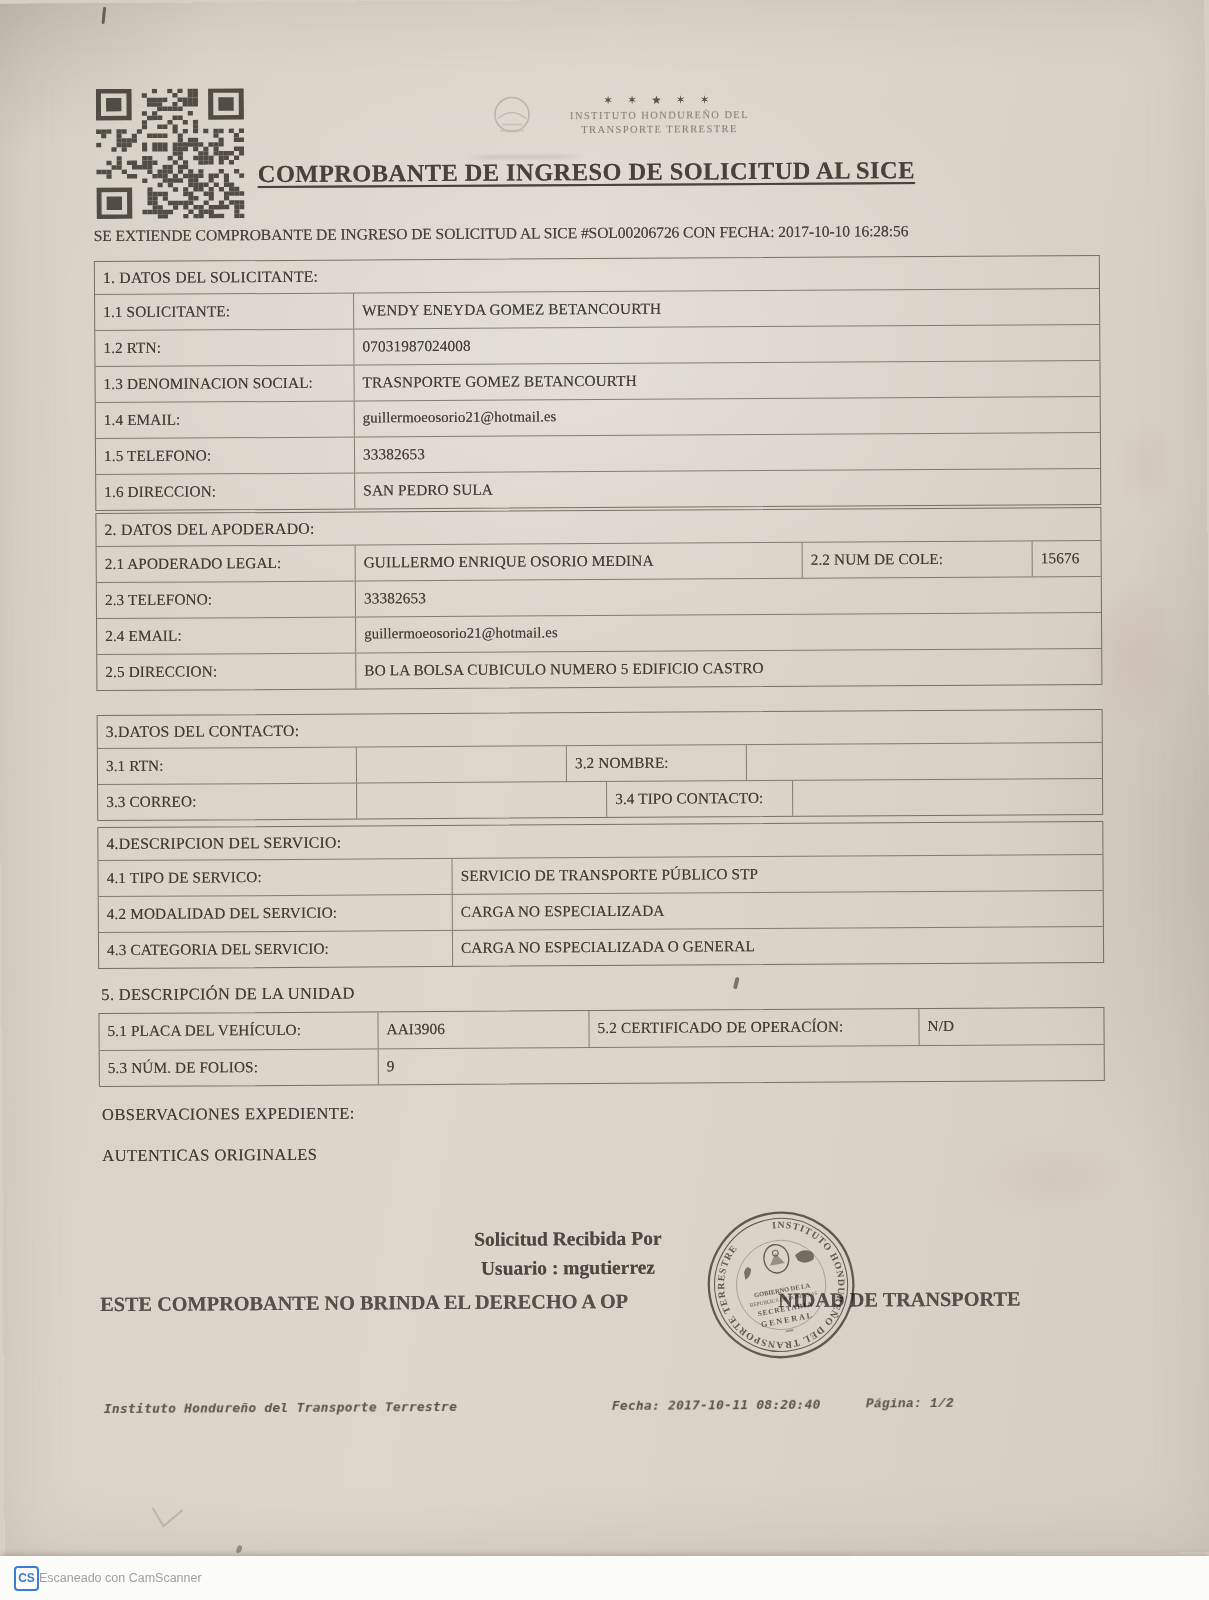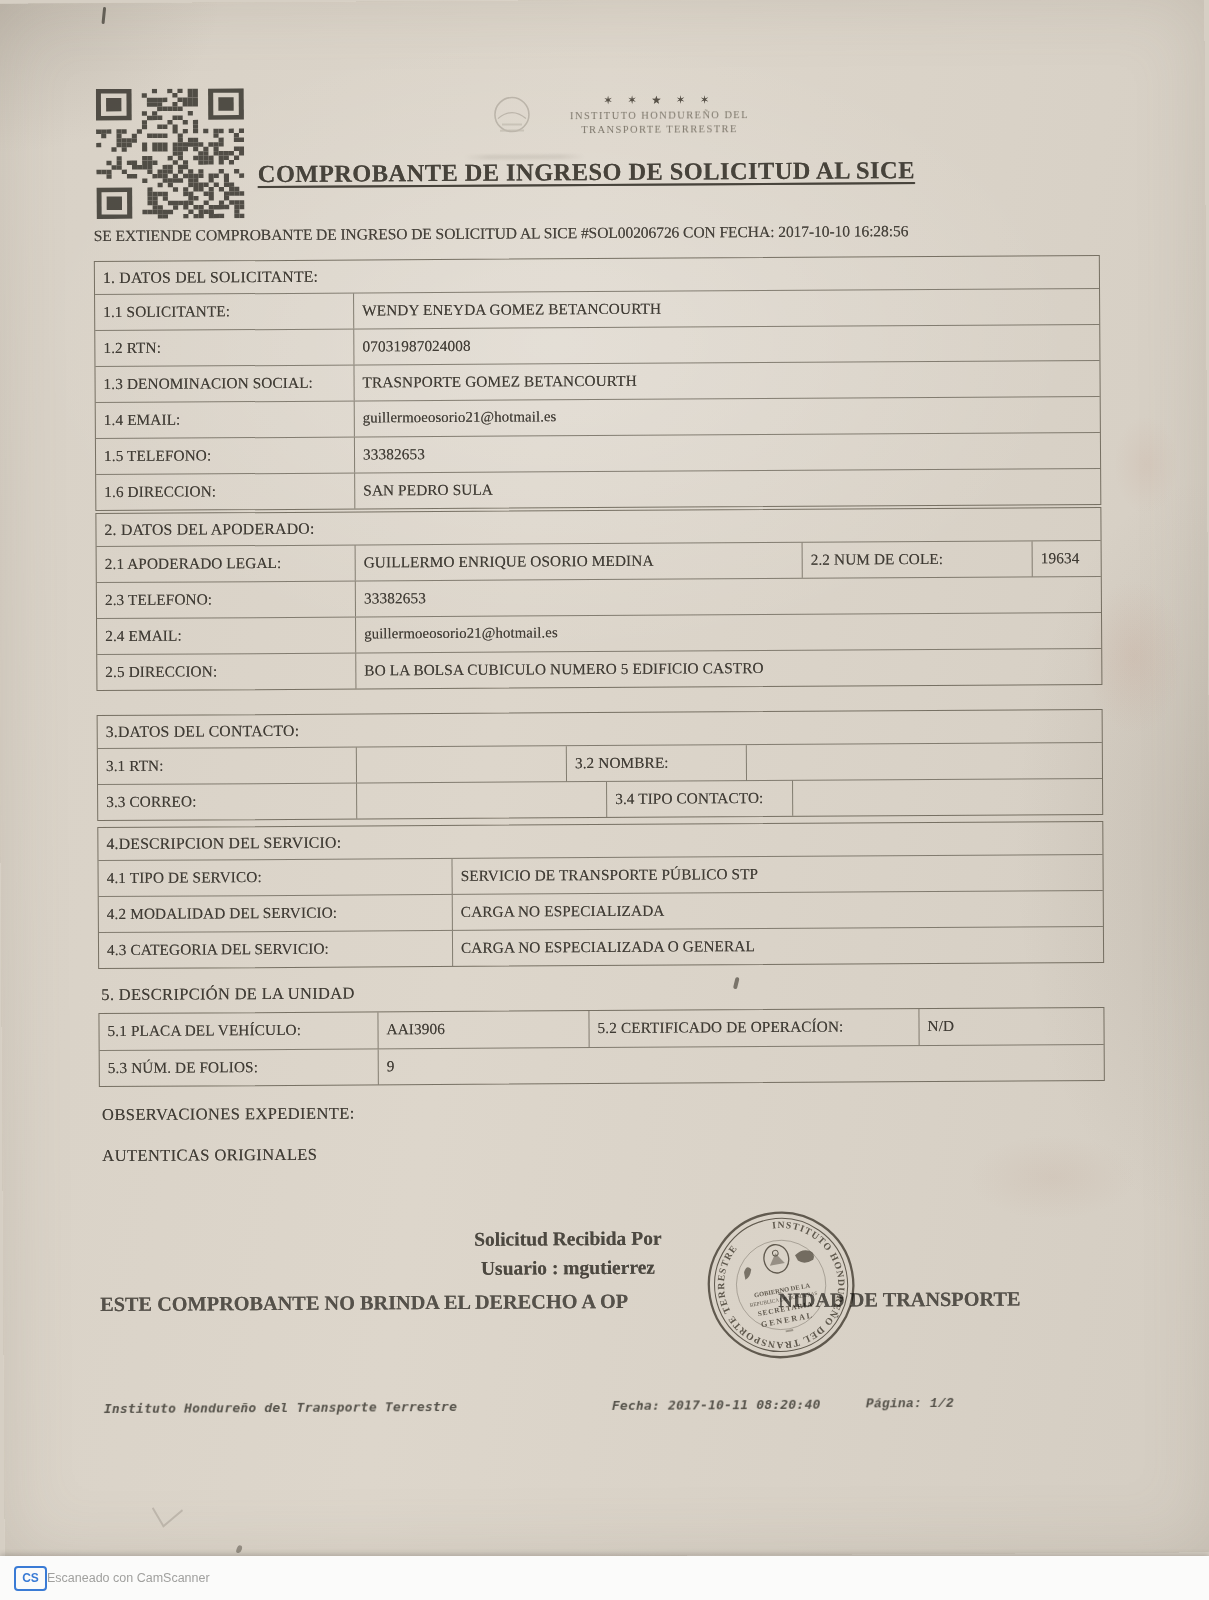--- a/index.html
+++ b/index.html
@@ -73,21 +73,21 @@
 
   .footer { position:absolute; left:0; top:1398px; width:1209px; height:20px;
     font-family:"DejaVu Sans Mono", monospace; font-style:italic; font-weight:bold;
     font-size:13px; color:#56534b; letter-spacing:.2px; }
   .footer span { position:absolute; white-space:nowrap; filter:blur(.25px); }
   .f-left { left:100px; } .f-fecha { left:608px; } .f-pag { left:862px;font-family:Liberation Mono, monospace; }
 
   .scanbar { position:absolute; left:0; bottom:0; width:1209px; height:44px;
     background:#fbfbfa; display:flex; align-items:center; padding-left:14px;
     box-shadow:0 -2px 5px rgba(60,55,48,.22); }
-  .cs-badge { width:33px; height:25px; border:2px solid #3a7bd5; border-radius:4px;
+  .cs-badge { width:25px; height:25px; border:2px solid #3a7bd5; border-radius:4px;
     color:#3a7bd5; font:700 12px "Liberation Sans", sans-serif;
     display:flex; align-items:center; justify-content:center; }
   .cs-label { font:12.5px "Liberation Sans", sans-serif; color:#a0a09e; }
 
   .speck-top { position:absolute; left:107px; top:4px; width:3px; height:17px;
     background:#4a463f; border-radius:2px; transform:rotate(6deg); opacity:.8; }
   .mark-check { position:absolute; left:150px; top:1496px; width:26px; height:22px;
     border-left:2px solid rgba(90,84,72,.4); border-bottom:2px solid rgba(90,84,72,.4);
     transform:rotate(-40deg) skewX(-10deg); opacity:.55; }
   .mark-dot { position:absolute; left:232px; top:1543px; width:5px; height:8px;
@@ -435,21 +435,21 @@
       <div class="cell grow txt">SAN PEDRO SULA</div>
     </div>
   </div>
 
   <div class="tbl t2">
     <div class="hdr txt">2. DATOS DEL APODERADO:</div>
     <div class="row">
       <div class="cell w258 txt">2.1 APODERADO LEGAL:</div>
       <div class="cell w447 txt">GUILLERMO ENRIQUE OSORIO MEDINA</div>
       <div class="cell w230 txt">2.2 NUM DE COLE:</div>
-      <div class="cell grow txt">19634</div>
+      <div class="cell grow txt">15676</div>
     </div>
     <div class="row">
       <div class="cell w258 txt">2.3 TELEFONO:</div>
       <div class="cell grow txt">33382653</div>
     </div>
     <div class="row">
       <div class="cell w258 txt">2.4 EMAIL:</div>
       <div class="cell grow lower txt">guillermoeosorio21@hotmail.es</div>
     </div>
     <div class="row">

